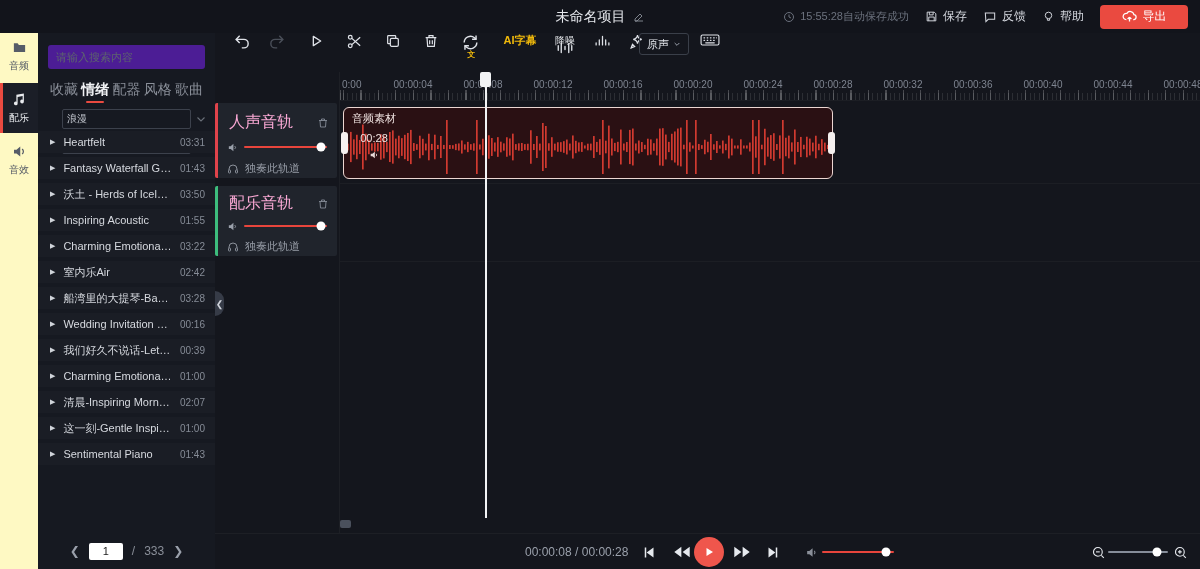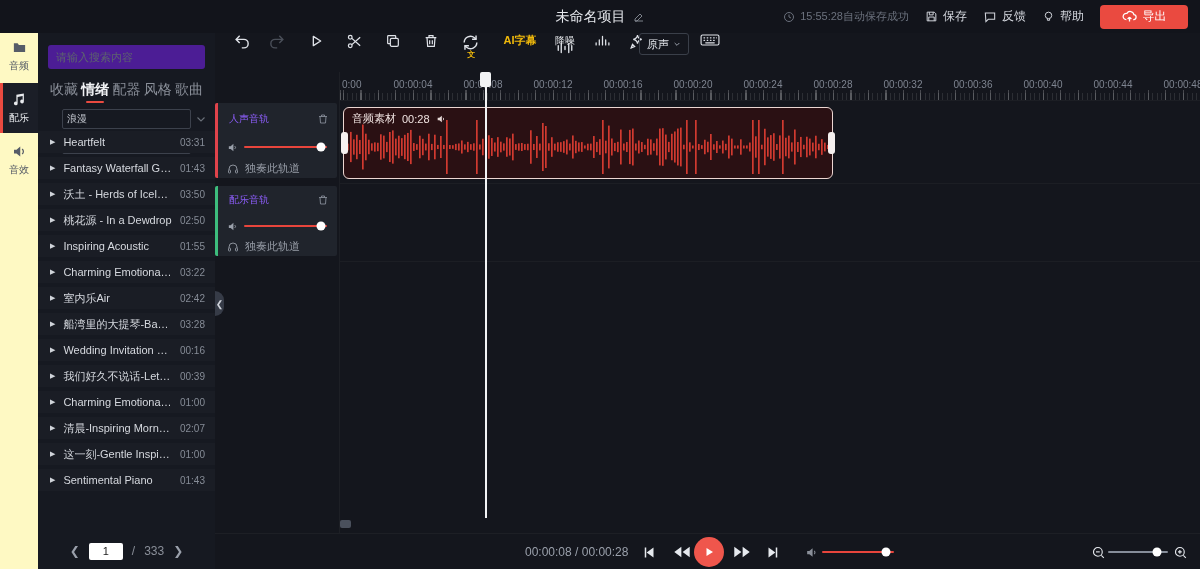--- a/index.html
+++ b/index.html
@@ -61,28 +61,28 @@
   .ruler-label { position:absolute; top:7px; font-size:10px; color:#7e8490; transform:translateX(-50%); white-space:nowrap; }
   .ticks-minor { position:absolute; left:125px; right:0; top:21px; height:7px;
     background-image:repeating-linear-gradient(90deg, rgba(255,255,255,0.10) 0 1px, transparent 1px 4.375px); background-position:3px 0; }
   .ticks-major { position:absolute; left:125px; right:0; top:18px; height:10px;
     background-image:repeating-linear-gradient(90deg, rgba(255,255,255,0.22) 0 1px, transparent 1px 17.5px); background-position:3px 0; }
   .lane-sep { position:absolute; left:125px; right:0; height:1px; background:rgba(255,255,255,0.035); }
 
   .track-card { position:absolute; left:0; width:122px; background:#20242c; border-radius:2px; overflow:hidden; }
   .tc-bar { position:absolute; left:0; top:0; bottom:0; width:3px; }
   .tc-title-row { position:absolute; left:14px; right:8px; top:9px; display:flex; align-items:center; justify-content:space-between; }
-  .tc-title { font-size:10px; color:#8b5cf6; }
+  .tc-title { font-size:16px; color:#f9a8d4; }
   .tc-slider-row { position:absolute; left:12px; top:38px; right:10px; height:12px; display:flex; align-items:center; gap:6px; color:#9aa0ab; }
   .vol-track { position:relative; flex:1; height:2px; background:#e8453c; border-radius:1px; cursor:pointer; }
   .vol-knob { position:absolute; top:50%; transform:translate(-50%,-50%); width:9px; height:9px; border-radius:50%; background:#fff; }
   .tc-solo-row { position:absolute; left:12px; top:58px; display:flex; align-items:center; gap:6px; font-size:11px; color:#969ca6; cursor:pointer; }
 
   .clip { position:absolute; left:128px; top:35px; width:490px; height:72px; background:#2a1013; border:1.5px solid #ecd6d2; border-radius:6px; cursor:pointer; }
-  .clip-label { position:absolute; left:8px; top:3px; display:flex; align-items:center; gap:6px; font-size:11px; color:#f0e3e1; z-index:3; }
+  .clip-label { position:absolute; left:8px; top:3px; display:flex; align-items:center; gap:6px; font-size:11px; color:#f0e3e1; z-index:3;flex-direction:column; }
   .clip-handle { position:absolute; top:50%; transform:translateY(-50%); width:7px; height:22px; background:#f5f0ef; border-radius:3px; z-index:4; cursor:ew-resize; }
   .clip svg.wave { position:absolute; left:1px; top:10px; z-index:1; }
 
   .playhead-line { position:absolute; left:270px; top:0; width:2px; height:446px; background:#f2f3f5; z-index:10; }
   .playhead-handle { position:absolute; left:265px; top:0; width:11px; height:15px; background:#f2f3f5; border-radius:2px; z-index:11; cursor:grab; }
   .collapse-tab { position:absolute; left:0; top:219px; width:9px; height:25px; background:#363b47; border-radius:0 9px 9px 0; display:flex; align-items:center; justify-content:center; color:#cfd3da; font-size:9px; z-index:12; cursor:pointer; }
   .hscroll-thumb { position:absolute; left:125px; bottom:5px; width:11px; height:8px; background:#4a505c; border-radius:2px; cursor:pointer; z-index:5; }
 
   
   .transport { position:absolute; left:0; right:0; bottom:0; height:36px; background:#14161d; border-top:1px solid rgba(255,255,255,0.04); }
@@ -200,25 +200,20 @@
         </div>
         <div class="song-row">
           <span class="song-play">▶</span>
           <span class="song-title">Fantasy Waterfall Gardens</span>
           <span class="song-dur">01:43</span>
         </div>
         <div class="song-row">
           <span class="song-play">▶</span>
           <span class="song-title">沃土 - Herds of Iceland</span>
           <span class="song-dur">03:50</span>
-        </div>
-        <div class="song-row">
-          <span class="song-play">▶</span>
-          <span class="song-title">桃花源 - In a Dewdrop</span>
-          <span class="song-dur">02:50</span>
         </div>
         <div class="song-row">
           <span class="song-play">▶</span>
           <span class="song-title">Inspiring Acoustic</span>
           <span class="song-dur">01:55</span>
         </div>
         <div class="song-row">
           <span class="song-play">▶</span>
           <span class="song-title">Charming Emotional Piano</span>
           <span class="song-dur">03:22</span>

